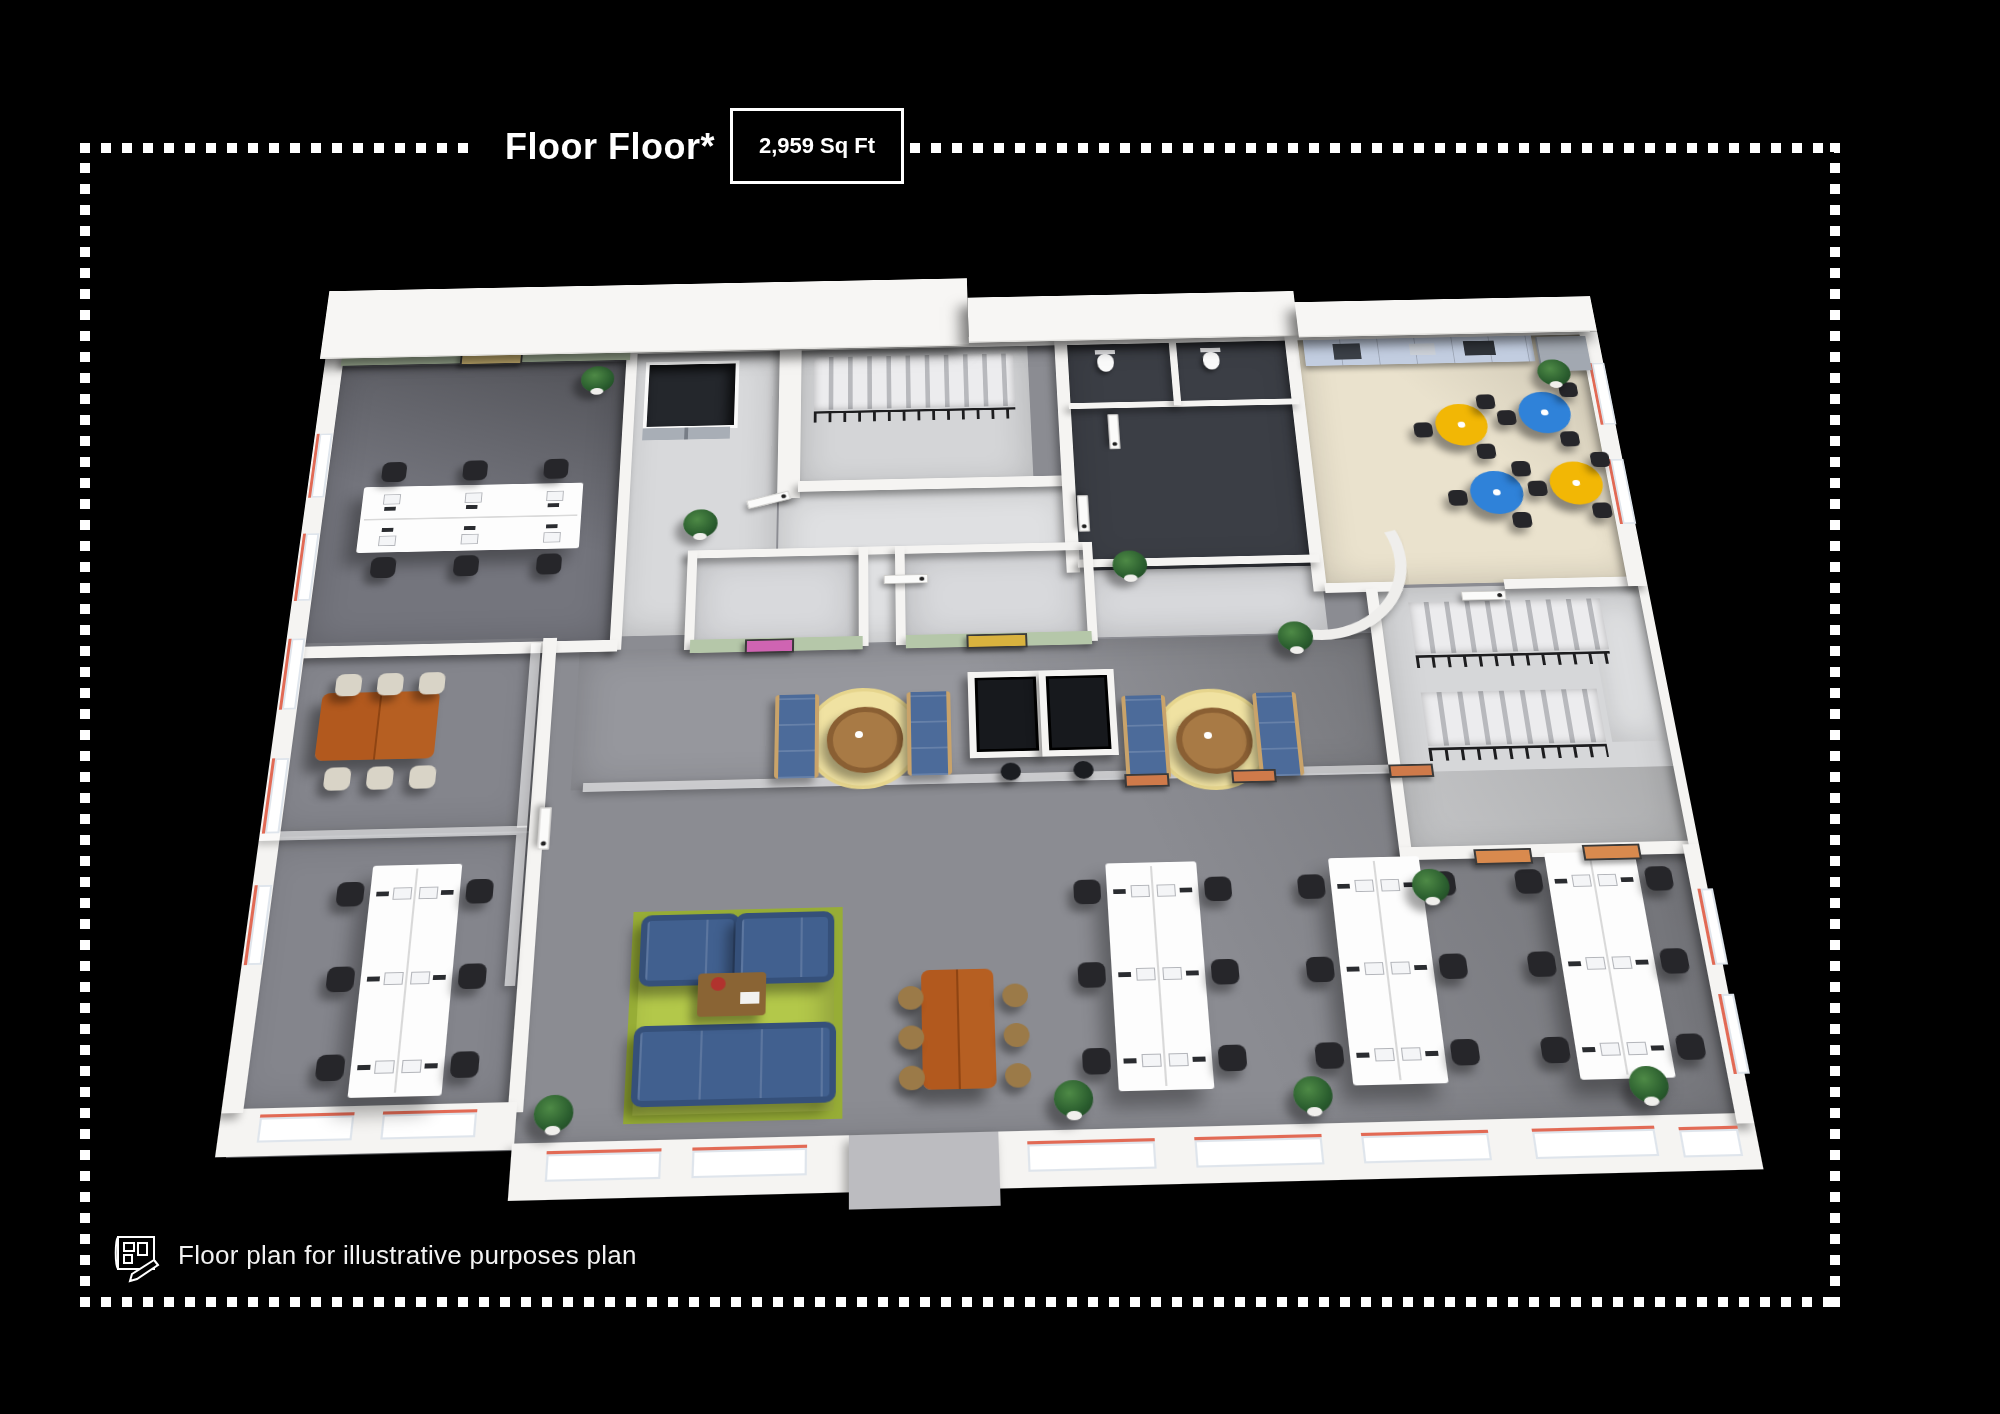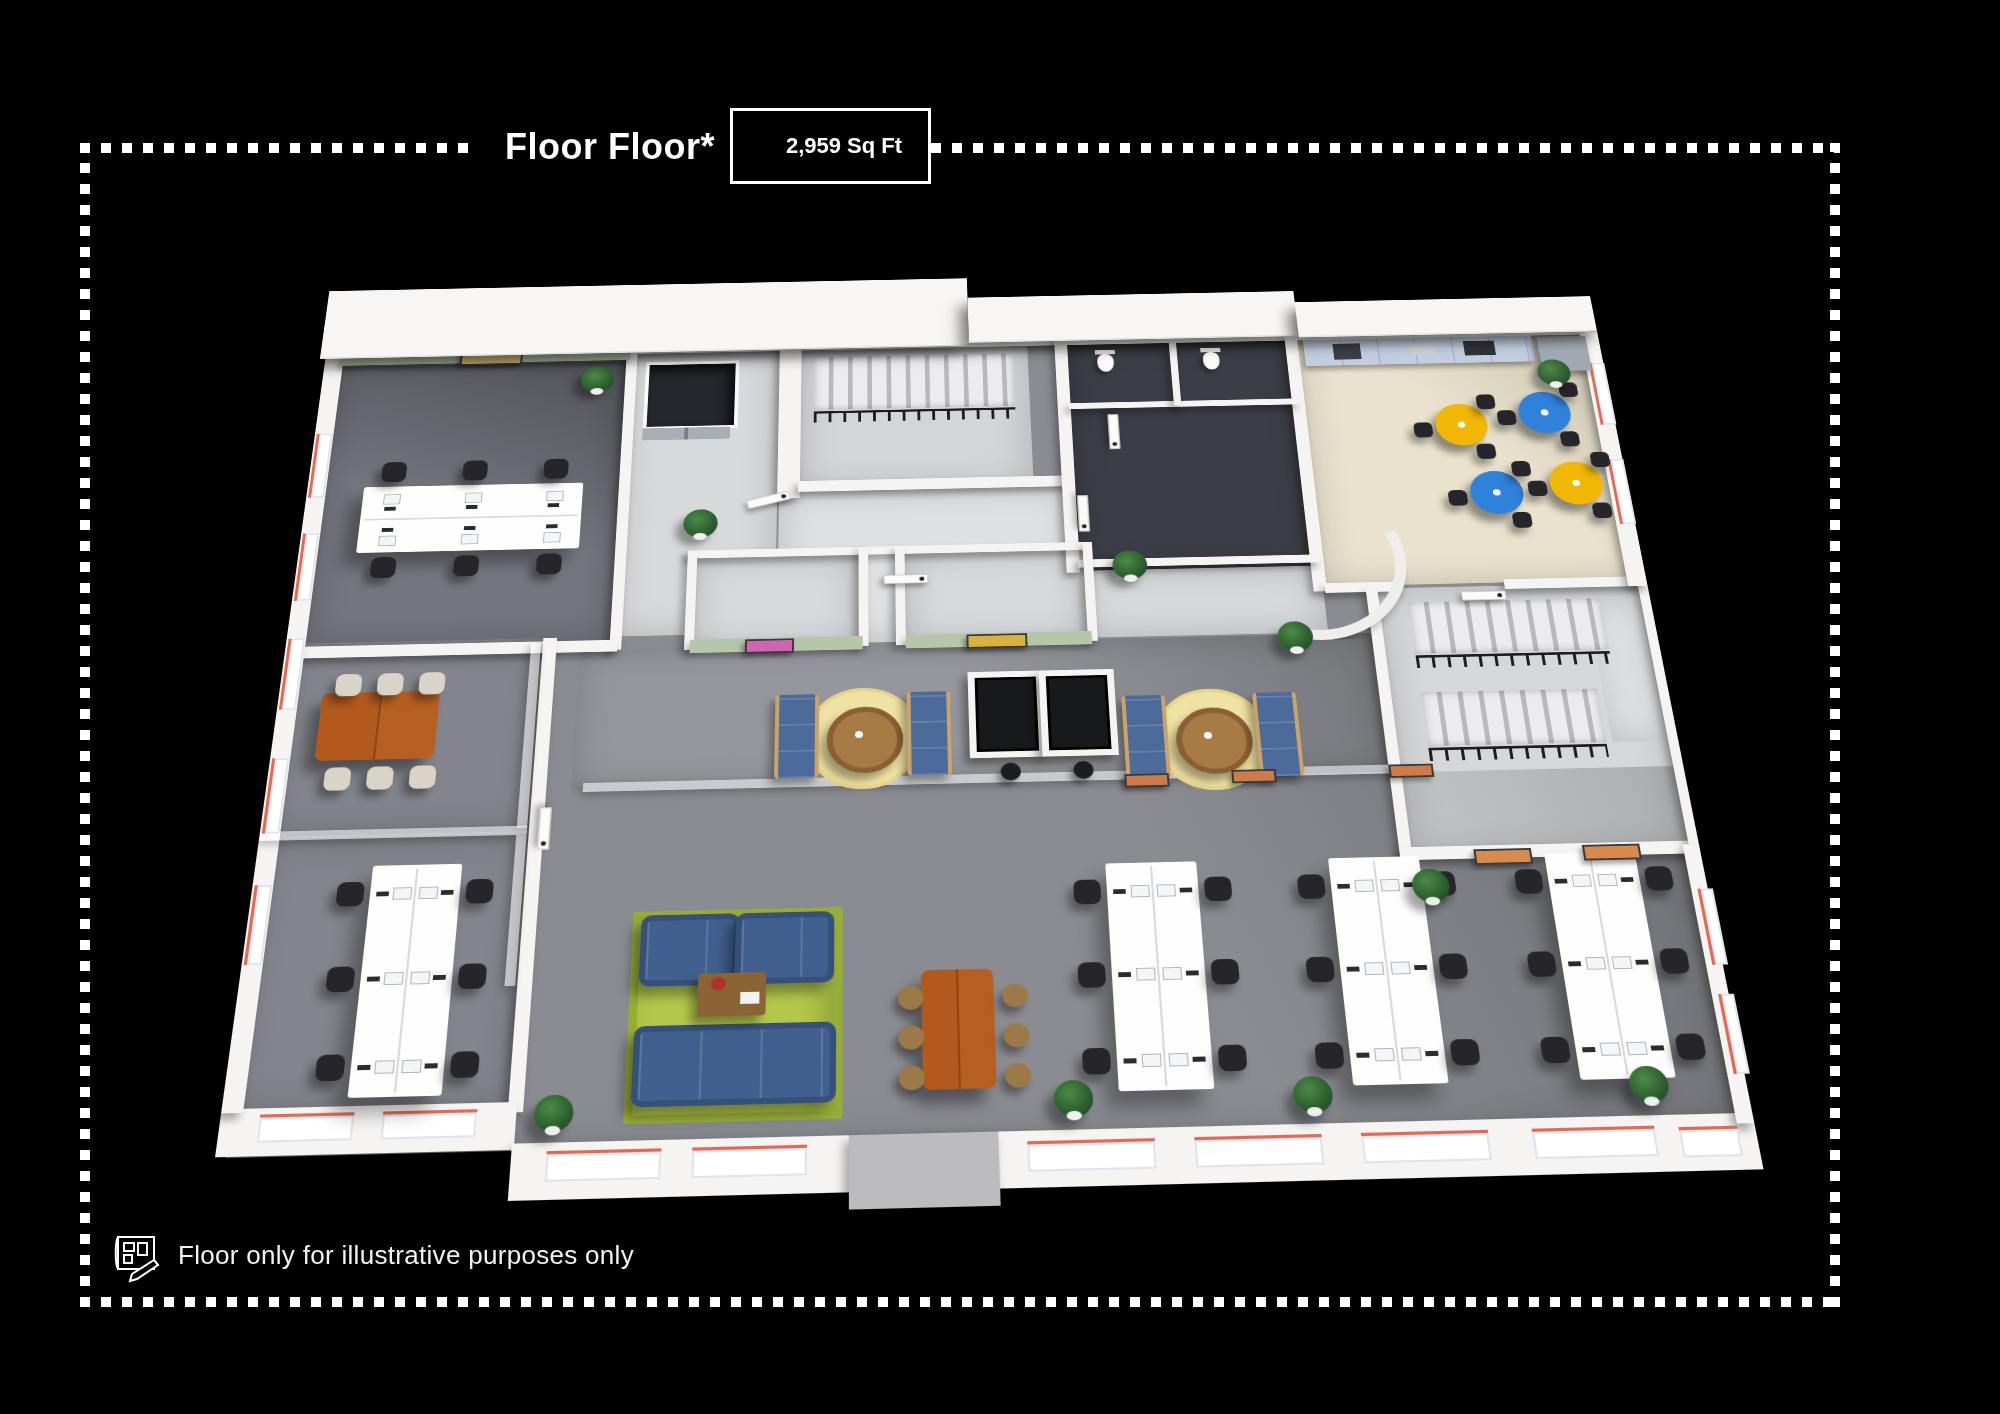--- a/index.html
+++ b/index.html
@@ -5,21 +5,21 @@
   html,body{margin:0;padding:0;background:#000;}
   body{width:2000px;height:1414px;position:relative;overflow:hidden;
        font-family:"Liberation Sans", sans-serif;color:#fff;}
   .abs{position:absolute;}
   
   .dots-h{height:10px;background:repeating-linear-gradient(90deg,#fff 0 10px,transparent 10px 21px);}
   .dots-v{width:10px;background:repeating-linear-gradient(0deg,#fff 0 10px,transparent 10px 21px);}
   
   .title{font-size:36px;font-weight:bold;letter-spacing:.5px;}
   .areabox{border:3px solid #fff;background:#000;display:flex;align-items:center;justify-content:center;
-           font-size:22px;font-weight:bold;padding-left:27px;}
+           font-size:22px;font-weight:bold;}
   .disclaimer{font-size:26px;font-weight:400;color:#f2f2f2;letter-spacing:.3px;}
   
   #plan{position:absolute;left:275px;top:225px;width:1400px;height:1000px;
         transform-origin:50% 50%;
         transform:perspective(2400px) rotateX(30deg) rotateZ(-1.5deg);}
   #plan > div{position:absolute;}
   .zone{box-shadow:inset 0 0 40px rgba(0,0,0,.18);}
   .carpet{background-image:
       repeating-linear-gradient(90deg,rgba(255,255,255,.05) 0 3px,rgba(0,0,0,.05) 3px 6px),
       repeating-linear-gradient(0deg,rgba(255,255,255,.03) 0 3px,rgba(0,0,0,.05) 3px 6px);}
@@ -388,13 +388,13 @@
 
 <span class="abs" style="left:110px;top:1230px;">
   <svg width="54" height="54" viewBox="0 0 54 54" fill="none" stroke="#fff" stroke-width="2">
     <path d="M8 7 h36 v32 h-36 z"></path>
     <path d="M8 7 c-3 4 -3 28 0 32"></path>
     <path d="M14 13 h10 v8 h-10 z M28 13 h9 v12 h-9 z M14 25 h8 v8 h-8 z"></path>
     <path d="M22 44 L44 30 L48 35 L27 49 L20 51 Z" fill="#000"></path>
     <path d="M44 30 L48 35"></path>
   </svg>
 </span>
-<div class="abs disclaimer" style="left:178px;top:1240px;">Floor only for illustrative purposes only</div>
+<div class="abs disclaimer" style="left:178px;top:1240px;">Floor plan for illustrative purposes plan</div>
 
 </body></html>

